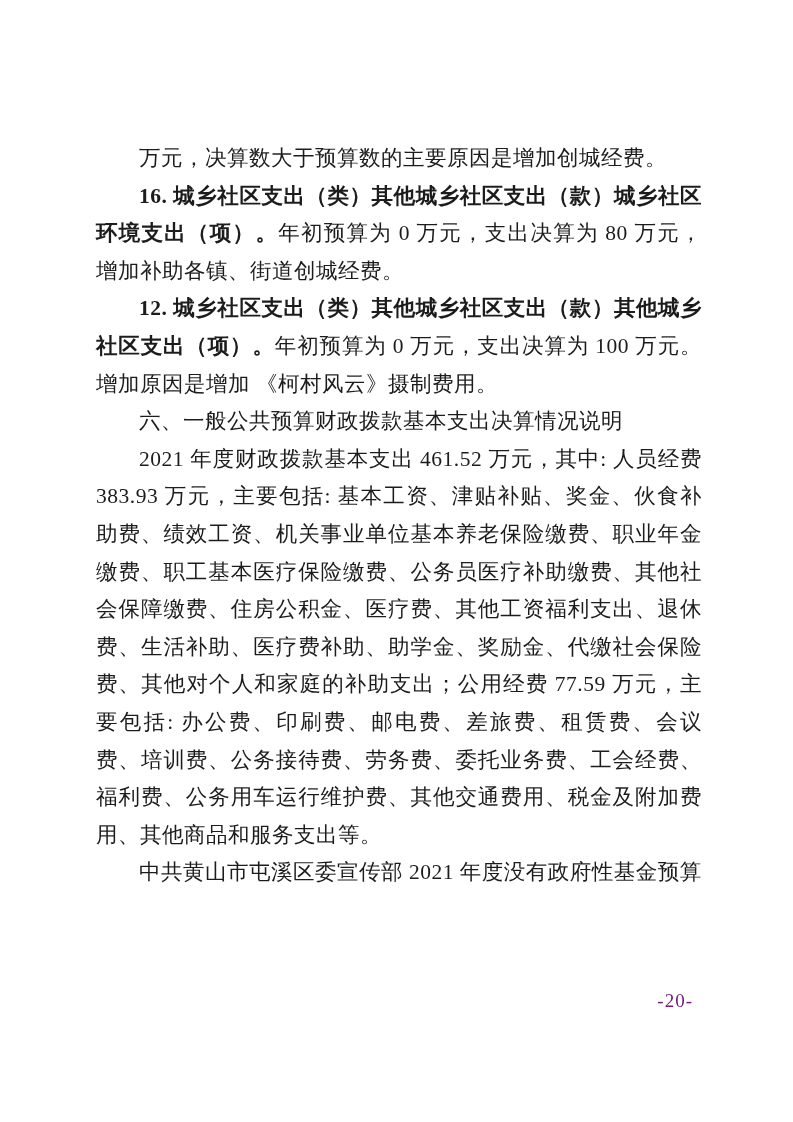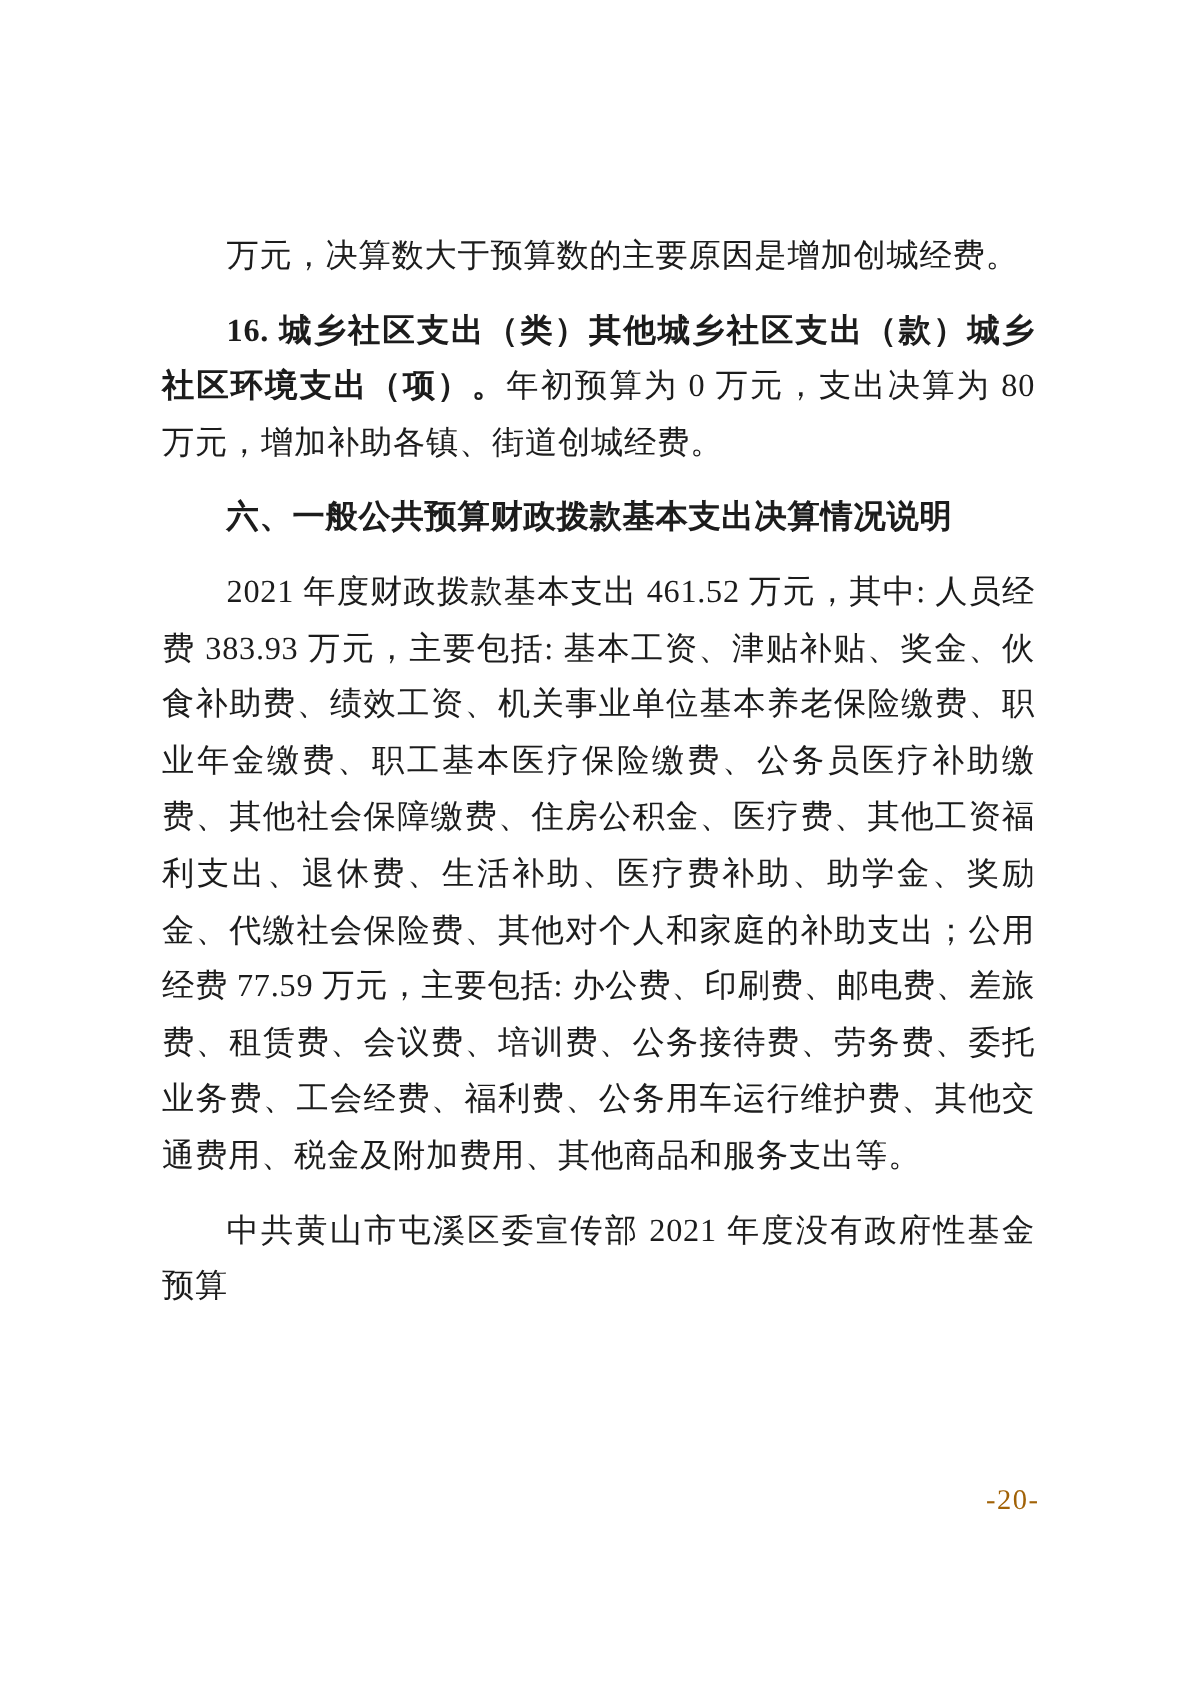--- a/index.html
+++ b/index.html
@@ -16,58 +16,59 @@
     font-family: "Liberation Serif", "DejaVu Serif", serif;
     color: #1c1c1c;
   }
   .content {
     position: absolute;
     left: 96px;
     top: 140px;
     width: 606px;
   }
   .content p {
-    margin: 12px;
+    margin: 0;
     font-size: 21.5px;
     line-height: 37.6px;
     text-align: justify;
     text-indent: 2em;
     letter-spacing: 0.5px;
   }
   .no-indent {
     text-indent: 0;
   }
   .lead {
     font-weight: bold;
   }
   .section-heading {
-    font-weight: bold;
+    font-weight: normal;
     font-family: "Liberation Sans", "DejaVu Sans", sans-serif;
     text-align: left;
   }
   .page-number {
     position: absolute;
     top: 990px;
     right: 100px;
     font-size: 19px;
     letter-spacing: 1px;
     font-family: "Liberation Serif", "DejaVu Serif", serif;
-    color: #a16207;
+    color: #701a75;
   }
 </style>
 </head>
 <body>
 
 <div class="page">
   <div class="content">
 
     <p class="no-indent">万元，决算数大于预算数的主要原因是增加创城经费。</p>
 
     <p><span class="lead">16. 城乡社区支出（类）其他城乡社区支出（款）城乡社区环境支出（项）。</span><span>年初预算为 0 万元，支出决算为 80 万元，增加补助各镇、街道创城经费。</span></p>
 
+    <p><span class="lead">12. 城乡社区支出（类）其他城乡社区支出（款）其他城乡社区支出（项）。</span><span>年初预算为 0 万元，支出决算为 100 万元。增加原因是增加 《柯村风云》摄制费用。</span></p>
 
 
     <p class="section-heading">六、一般公共预算财政拨款基本支出决算情况说明</p>
 
     <p>2021 年度财政拨款基本支出 461.52 万元，其中: 人员经费 383.93 万元，主要包括: 基本工资、津贴补贴、奖金、伙食补助费、绩效工资、机关事业单位基本养老保险缴费、职业年金缴费、职工基本医疗保险缴费、公务员医疗补助缴费、其他社会保障缴费、住房公积金、医疗费、其他工资福利支出、退休费、生活补助、医疗费补助、助学金、奖励金、代缴社会保险费、其他对个人和家庭的补助支出；公用经费 77.59 万元，主要包括: 办公费、印刷费、邮电费、差旅费、租赁费、会议费、培训费、公务接待费、劳务费、委托业务费、工会经费、福利费、公务用车运行维护费、其他交通费用、税金及附加费用、其他商品和服务支出等。</p>
 
 
     <p>中共黄山市屯溪区委宣传部 2021 年度没有政府性基金预算</p>
 
   </div>

